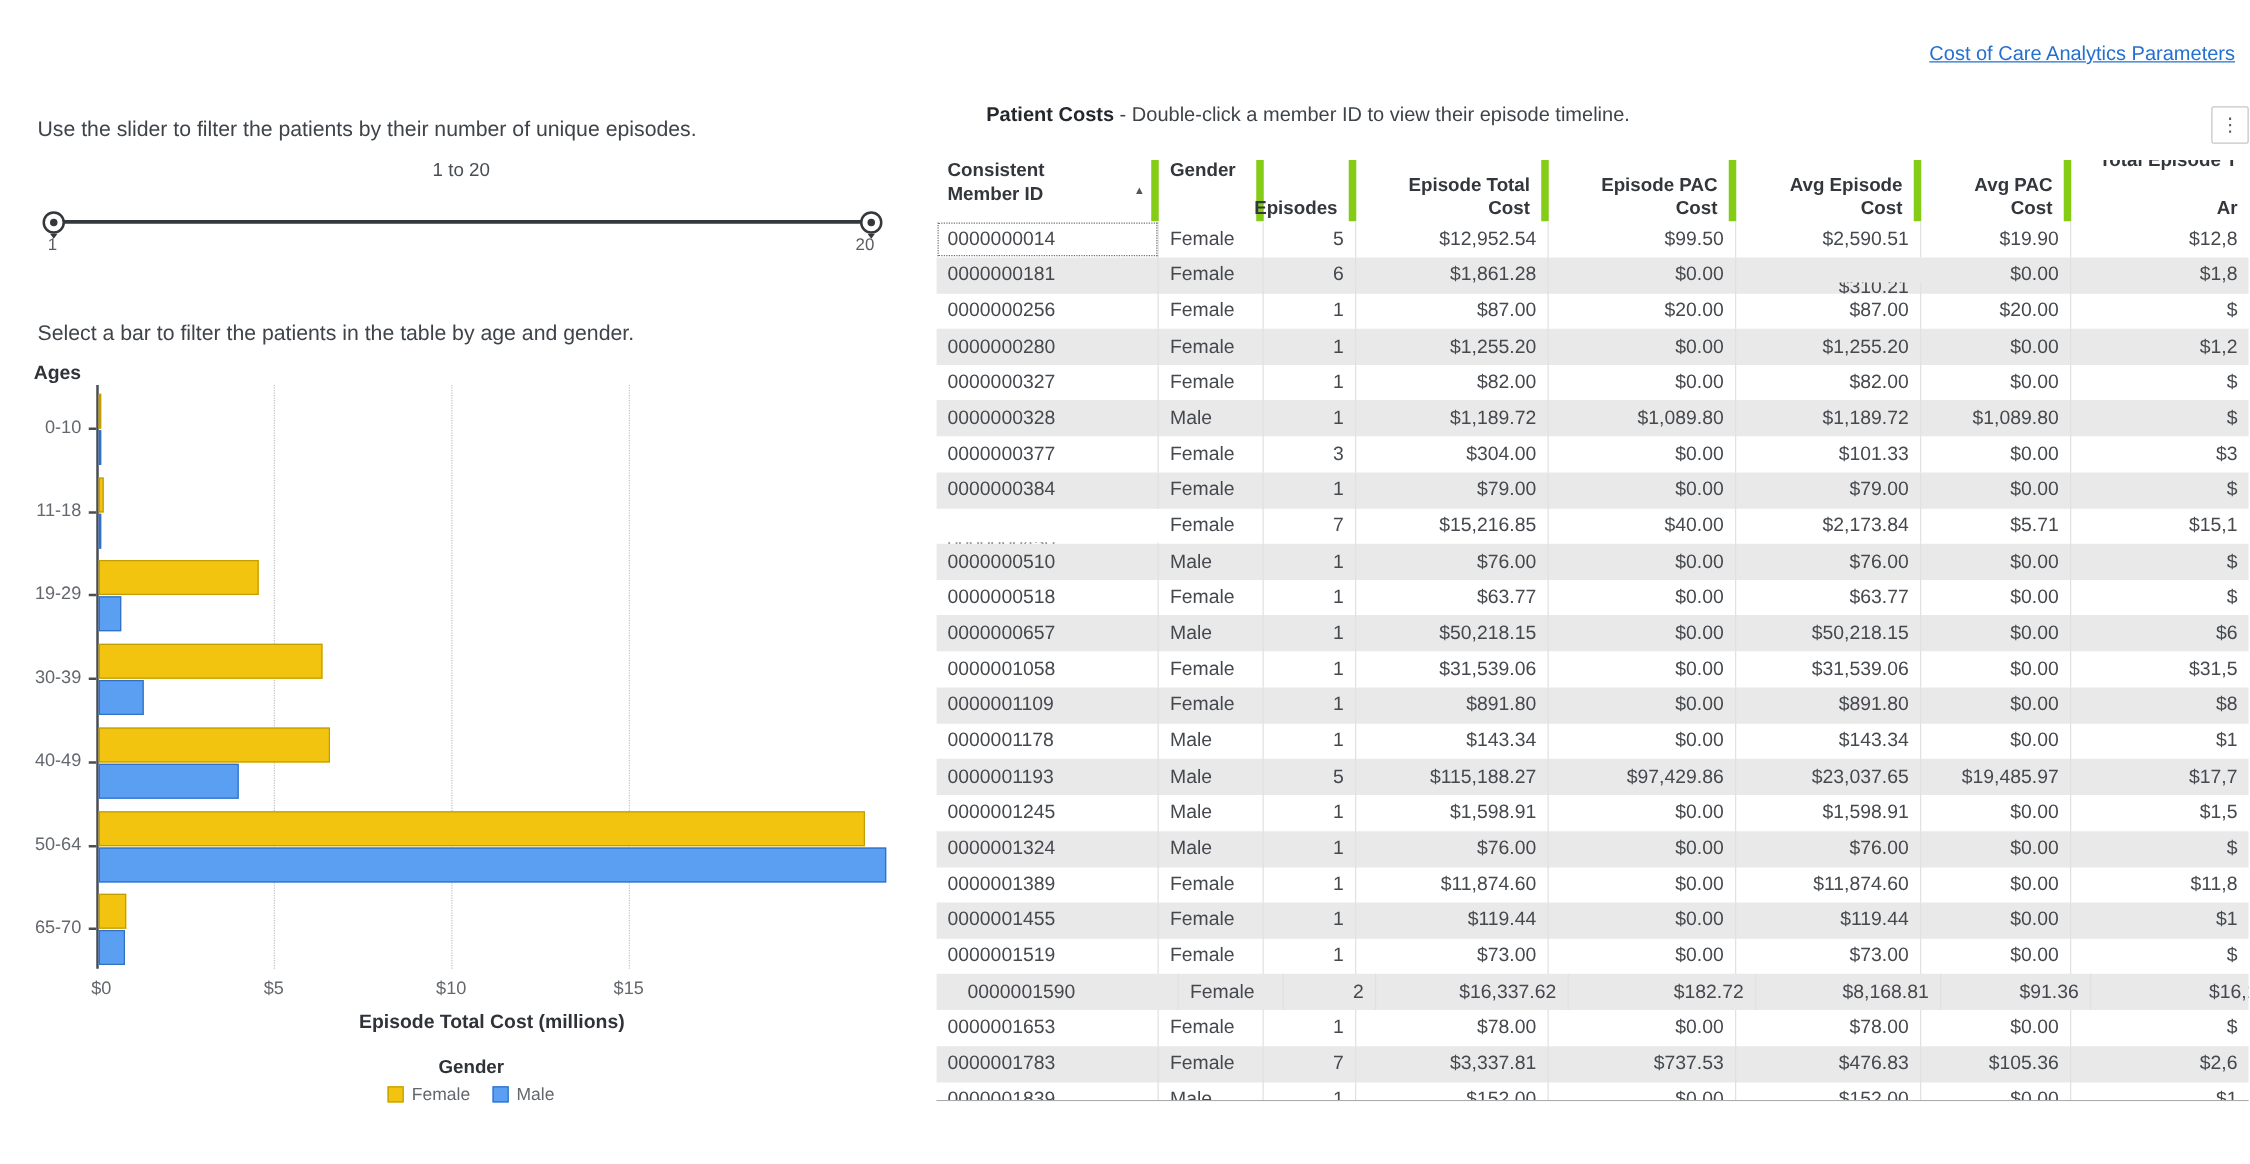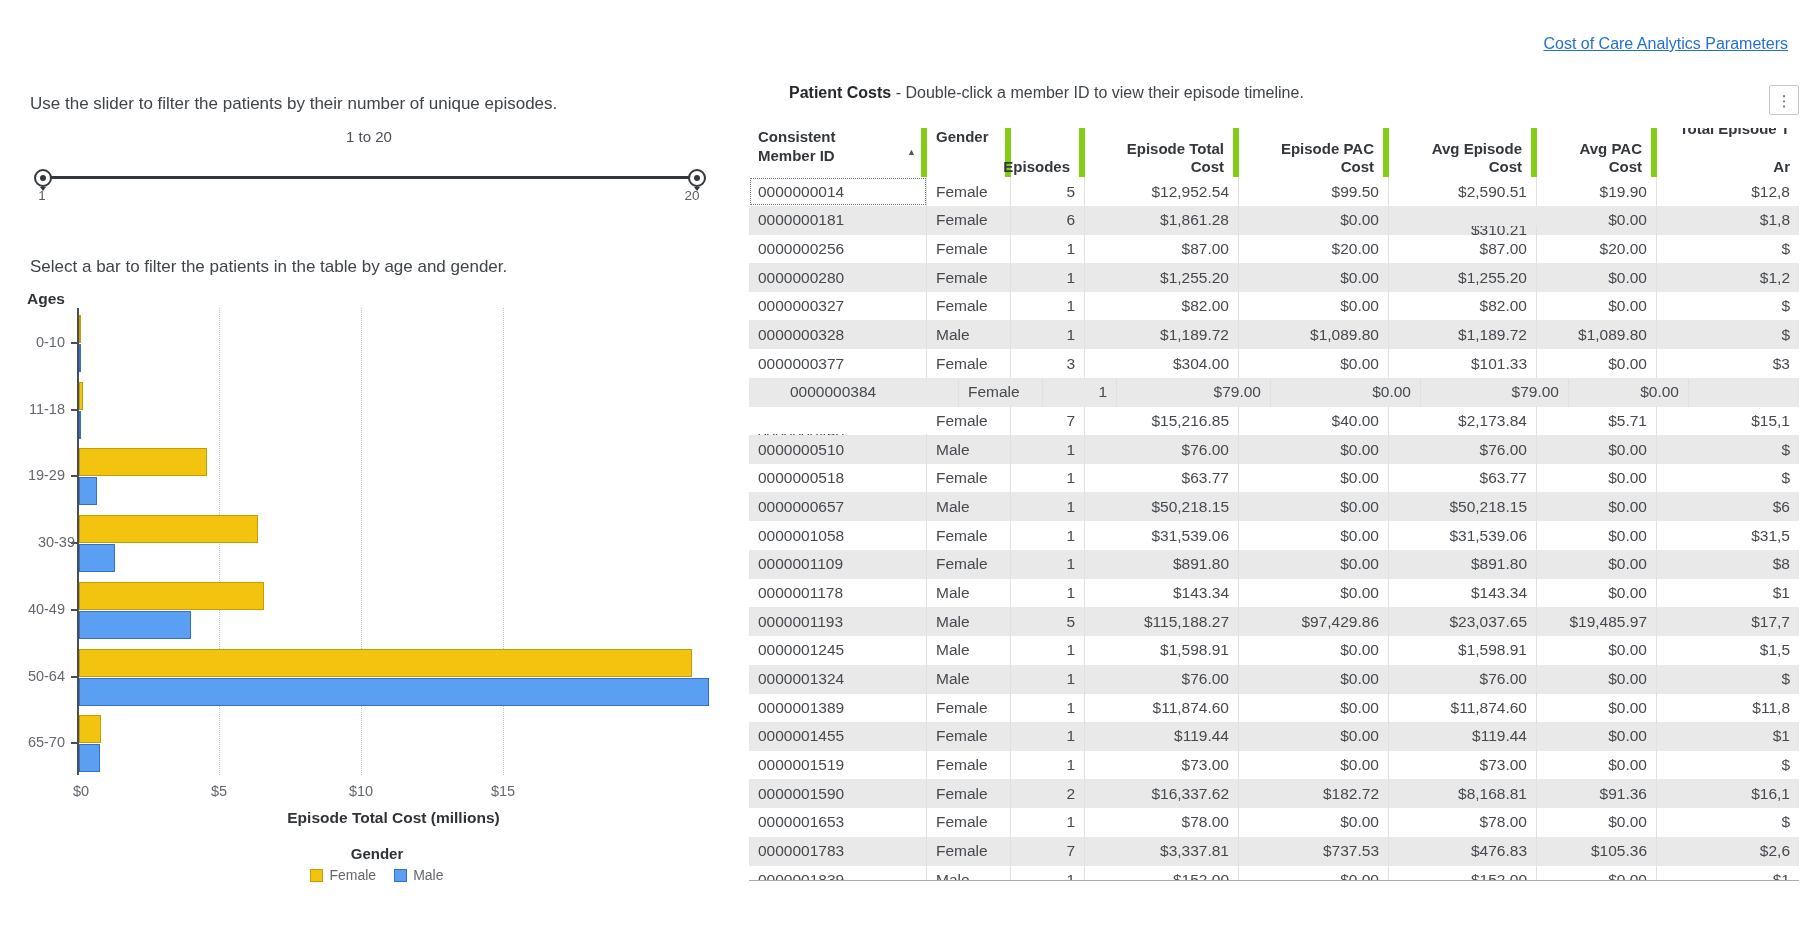--- a/index.html
+++ b/index.html
@@ -106,21 +106,21 @@
     <div class="abs bar" style="left: 79px; top: 344px; height: 28px; width: 1.5px; background: rgb(91, 159, 242); border-color: rgb(49, 113, 200); pointer-events: auto;"></div>
     <div class="abs cat-tick" style="left: 71px; top: 408.7px;"></div>
     <div class="abs cat-label" style="left: 21px; top: 400.7px;">11-18</div>
     <div class="abs bar" style="left: 79px; top: 381.7px; height: 28px; width: 4.26px; background: rgb(242, 196, 16); border-color: rgb(196, 158, 0); pointer-events: auto;"></div>
     <div class="abs bar" style="left: 79px; top: 410.7px; height: 28px; width: 2.272px; background: rgb(91, 159, 242); border-color: rgb(49, 113, 200); pointer-events: auto;"></div>
     <div class="abs cat-tick" style="left: 71px; top: 475.4px;"></div>
     <div class="abs cat-label" style="left: 21px; top: 467.4px;">19-29</div>
     <div class="abs bar" style="left: 79px; top: 448.4px; height: 28px; width: 127.8px; background: rgb(242, 196, 16); border-color: rgb(196, 158, 0); pointer-events: auto;"></div>
     <div class="abs bar" style="left: 79px; top: 477.4px; height: 28px; width: 18.46px; background: rgb(91, 159, 242); border-color: rgb(49, 113, 200); pointer-events: auto;"></div>
     <div class="abs cat-tick" style="left: 71px; top: 542.1px;"></div>
-    <div class="abs cat-label" style="left: 21px; top: 534.1px; margin-left: 10px;">30-39</div>
+    <div class="abs cat-label" style="left: 21px; top: 534.1px;">30-39</div>
     <div class="abs bar" style="left: 79px; top: 515.1px; height: 28px; width: 178.92px; background: rgb(242, 196, 16); border-color: rgb(196, 158, 0); pointer-events: auto;"></div>
     <div class="abs bar" style="left: 79px; top: 544.1px; height: 28px; width: 35.5px; background: rgb(91, 159, 242); border-color: rgb(49, 113, 200); pointer-events: auto;"></div>
     <div class="abs cat-tick" style="left: 71px; top: 608.8px;"></div>
     <div class="abs cat-label" style="left: 21px; top: 600.8px;">40-49</div>
     <div class="abs bar" style="left: 79px; top: 581.8px; height: 28px; width: 184.6px; background: rgb(242, 196, 16); border-color: rgb(196, 158, 0); pointer-events: auto;"></div>
     <div class="abs bar" style="left: 79px; top: 610.8px; height: 28px; width: 112.18px; background: rgb(91, 159, 242); border-color: rgb(49, 113, 200); pointer-events: auto;"></div>
     <div class="abs cat-tick" style="left: 71px; top: 675.5px;"></div>
     <div class="abs cat-label" style="left: 21px; top: 667.5px;">50-64</div>
     <div class="abs bar" style="left: 79px; top: 648.5px; height: 28px; width: 613.44px; background: rgb(242, 196, 16); border-color: rgb(196, 158, 0); pointer-events: auto;"></div>
     <div class="abs bar" style="left: 79px; top: 677.5px; height: 28px; width: 630.48px; background: rgb(91, 159, 242); border-color: rgb(49, 113, 200); pointer-events: auto;"></div>
@@ -246,21 +246,21 @@
         <div class="td al" style="width: 178px;">0000000377</div>
         <div class="td al" style="width: 84px;">Female</div>
         <div class="td ar" style="width: 74px;">3</div>
         <div class="td ar" style="width: 154px;">$304.00</div>
         <div class="td ar" style="width: 150px;">$0.00</div>
         <div class="td ar" style="width: 148px;">$101.33</div>
         <div class="td ar" style="width: 120px;">$0.00</div>
         <div class="td ar" style="width: 142px;">$3</div>
       </div>
       <div class="tr stripe" style="top: 200.76px;">
-        <div class="td al" style="width: 178px; margin-left: 32px;">0000000384</div>
+        <div class="td al" style="width: 178px;">0000000384</div>
         <div class="td al" style="width: 84px;">Female</div>
         <div class="td ar" style="width: 74px;">1</div>
         <div class="td ar" style="width: 154px;">$79.00</div>
         <div class="td ar" style="width: 150px;">$0.00</div>
         <div class="td ar" style="width: 148px;">$79.00</div>
         <div class="td ar" style="width: 120px;">$0.00</div>
         <div class="td ar" style="width: 142px;">$</div>
       </div>
       <div class="tr" style="top: 229.44px;">
         <div class="td al" style="width: 178px; margin-top: 28px;">0000000450</div>
@@ -386,21 +386,21 @@
         <div class="td al" style="width: 178px;">0000001519</div>
         <div class="td al" style="width: 84px;">Female</div>
         <div class="td ar" style="width: 74px;">1</div>
         <div class="td ar" style="width: 154px;">$73.00</div>
         <div class="td ar" style="width: 150px;">$0.00</div>
         <div class="td ar" style="width: 148px;">$73.00</div>
         <div class="td ar" style="width: 120px;">$0.00</div>
         <div class="td ar" style="width: 142px;">$</div>
       </div>
       <div class="tr stripe" style="top: 602.28px;">
-        <div class="td al" style="width: 178px;">0000001590</div>
+        <div class="td al" style="width: 178px; margin-left: 16px;">0000001590</div>
         <div class="td al" style="width: 84px;">Female</div>
         <div class="td ar" style="width: 74px;">2</div>
         <div class="td ar" style="width: 154px;">$16,337.62</div>
         <div class="td ar" style="width: 150px;">$182.72</div>
         <div class="td ar" style="width: 148px;">$8,168.81</div>
         <div class="td ar" style="width: 120px;">$91.36</div>
         <div class="td ar" style="width: 142px;">$16,1</div>
       </div>
       <div class="tr" style="top: 630.96px;">
         <div class="td al" style="width: 178px;">0000001653</div>

